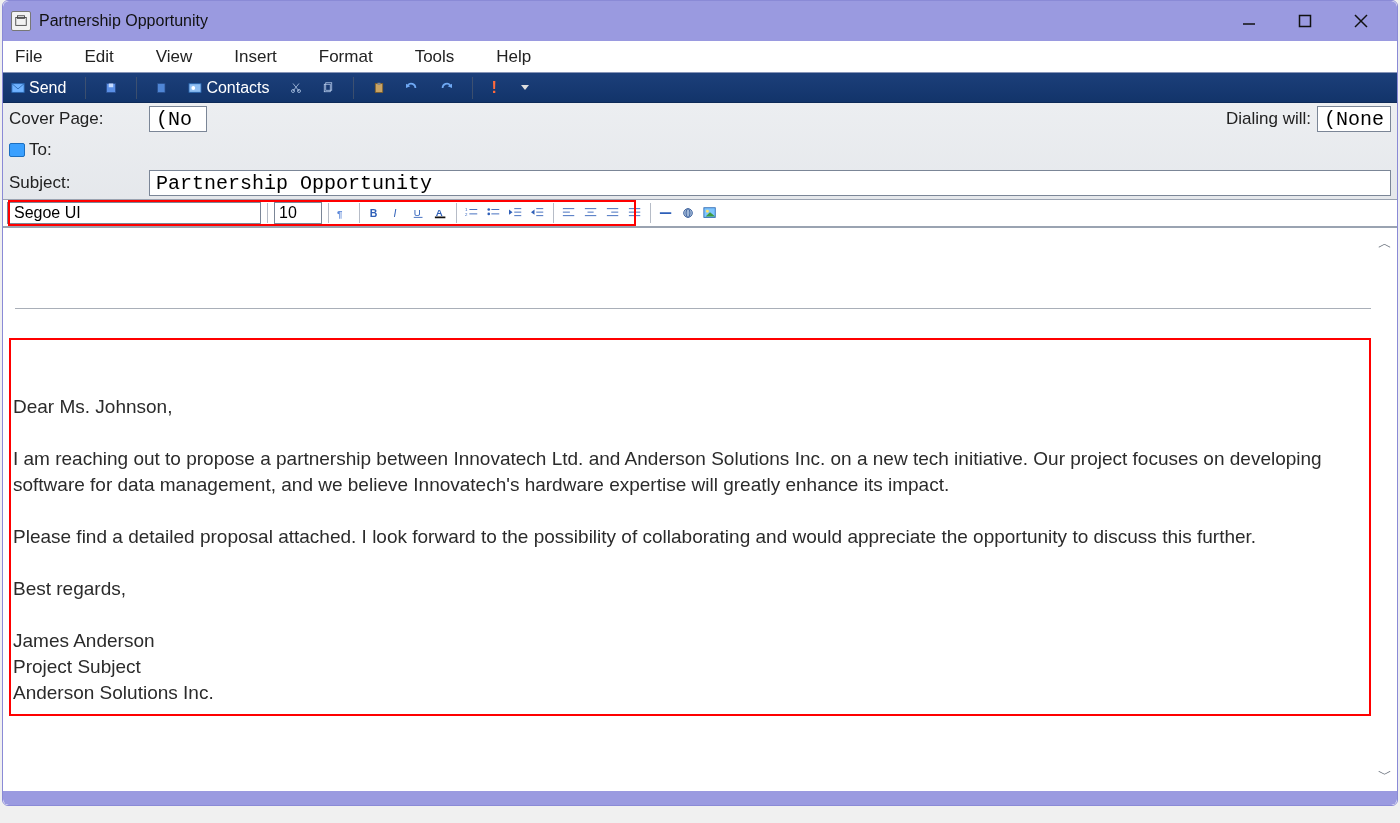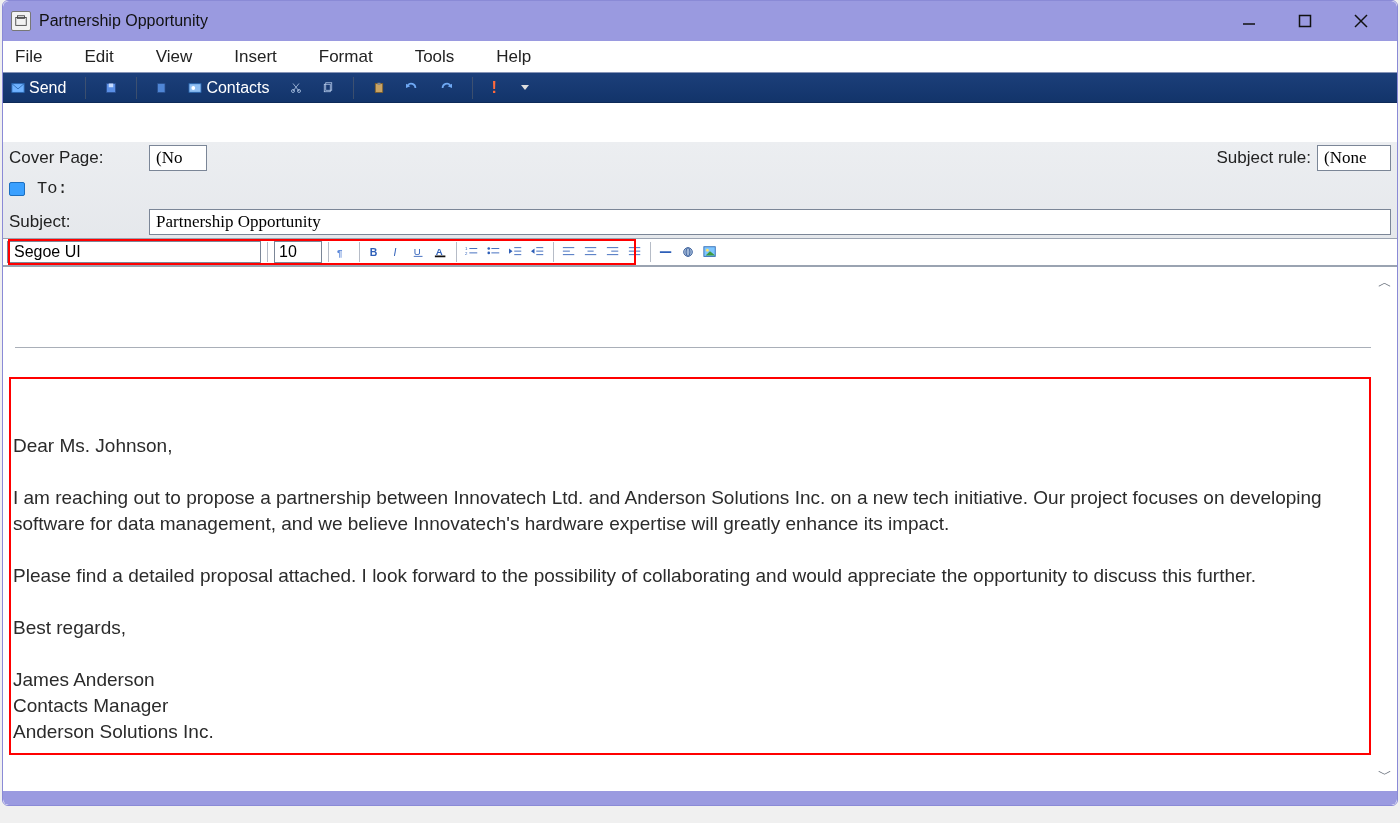--- a/index.html
+++ b/index.html
@@ -94,50 +94,48 @@
     border-left: 4px solid transparent;
     border-right: 4px solid transparent;
     border-top: 5px solid #ddd;
     margin-left: 4px;
   }
 
   
   .header-area {
     background: linear-gradient(#eceef1, #e3e6ea);
     border-bottom: 1px solid #9aa3b1;
-    margin-top: 39px;
   }
   .header-row {
     display: flex;
     align-items: center;
     height: 32px;
     padding: 0 6px;
   }
   .header-label {
     width: 140px;
     font-size: 17px;
     color: #222;
   }
   .header-select, .header-input {
     height: 26px;
     border: 1px solid #7b8697;
     background: #fff;
-    font-size: 17px;
-    font-family: Liberation Serif, serif;
+    font-size: 20px;
+    font-family: Liberation Mono, monospace;
     padding: 7px 6px;
     outline: none;
   }
   .cover-select { width: 58px; }
   .dialing-label { font-size: 17px; margin-right: 6px; }
   .dialing-select { width: 74px; }
 
   .to-btn {
-    display: inline-flex; align-items:center; gap:12px;
+    display: inline-flex; align-items:center; gap:4px;
     font-size: 17px;
-    font-family: Liberation Mono, monospace;
   }
   .to-btn .pic {
     width:16px; height:14px; background:#3aa0ff; border:1px solid #1c6fc0; border-radius:2px;
   }
   .full-input { flex: 1; }
 
   
   .fmt-toolbar-wrap {
     border-top: 1px solid #9aa3b1;
     border-bottom: 1px solid #9aa3b1;
@@ -344,21 +342,21 @@
         <div class="dropdown-arrow"></div>
       </div>
   </div>
 
   <div class="header-area">
 
     <div class="header-row">
       <div class="header-label">Cover Page:</div>
       <input class="header-select cover-select" value="(No" style="">
       <div style="flex:1"></div>
-      <div class="dialing-label">Subject rule:</div>
+      <div class="dialing-label">Dialing will:</div>
       <input class="header-select dialing-select" value="(None" style="">
     </div>
 
     <div class="header-row">
       <div class="header-label">
         <span class="to-btn">
           <span class="pic"></span>
           <span>To:</span>
         </span>
       </div>
@@ -495,21 +493,21 @@
       <div class="body-rule"></div>
       <div class="body-text" contenteditable="true" style=""><span>Dear Ms. Johnson,</span>
 
 <span>I am reaching out to propose a partnership between Innovatech Ltd. and Anderson Solutions Inc. on a new tech initiative. Our project focuses on developing software for data management, and we believe Innovatech's hardware expertise will greatly enhance its impact.</span>
 
 <span>Please find a detailed proposal attached. I look forward to the possibility of collaborating and would appreciate the opportunity to discuss this further.</span>
 
 <span>Best regards,</span>
 
 <span>James Anderson</span>
-<span>Contacts Manager</span>
+<span>Project Subject</span>
 <span>Anderson Solutions Inc.</span></div>
     </div>
     <div class="body-text-highlight"></div>
     <div class="body-scroll-down">﹀</div>
   </div>
 
   <div class="win-border-bottom"></div>
 </div>
 
 </body></html>

